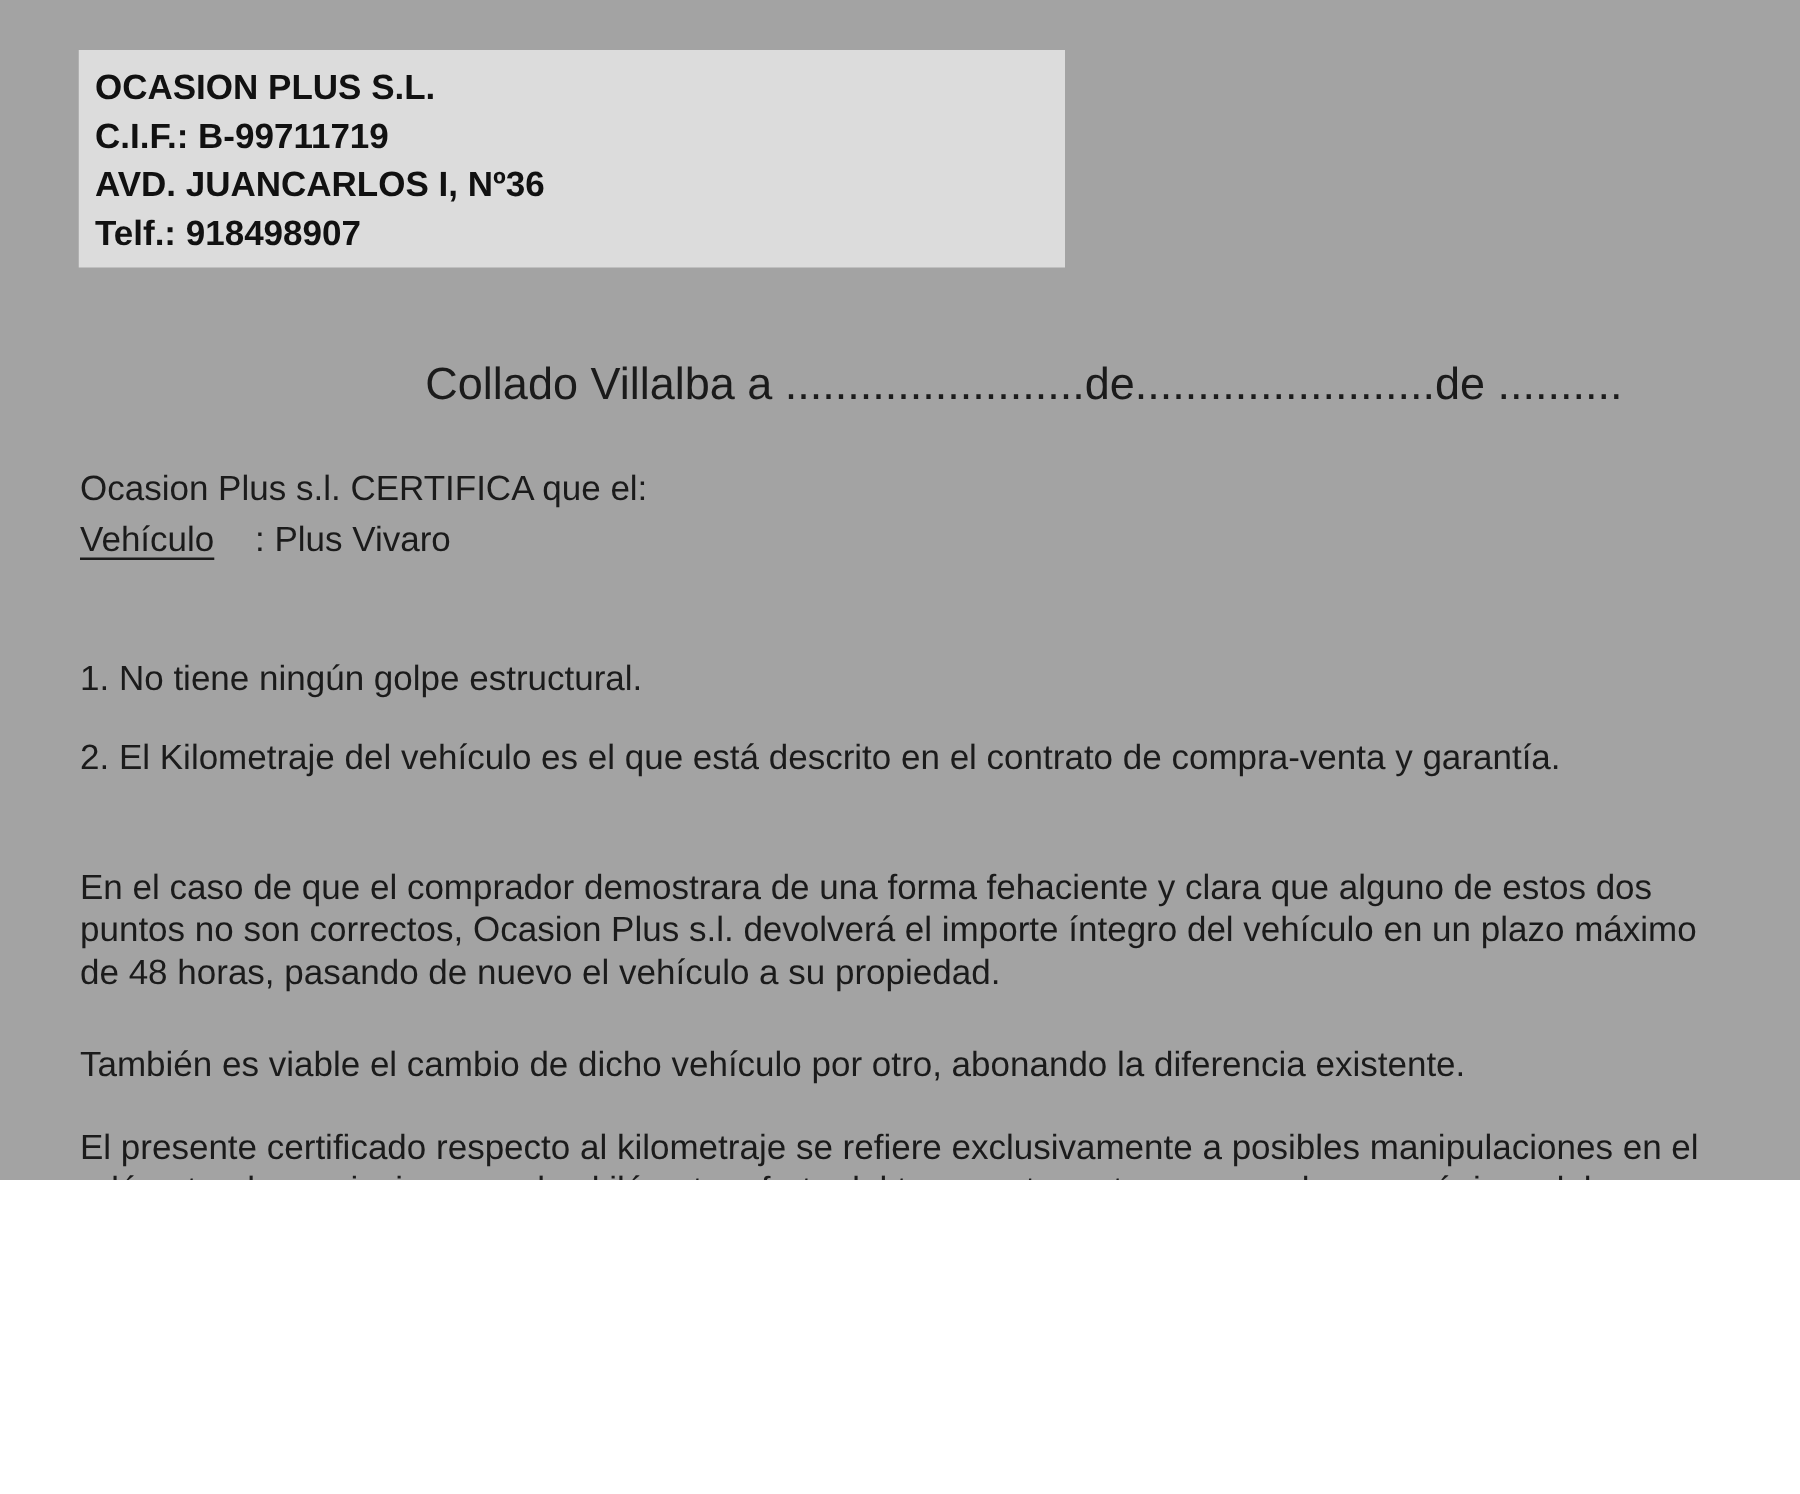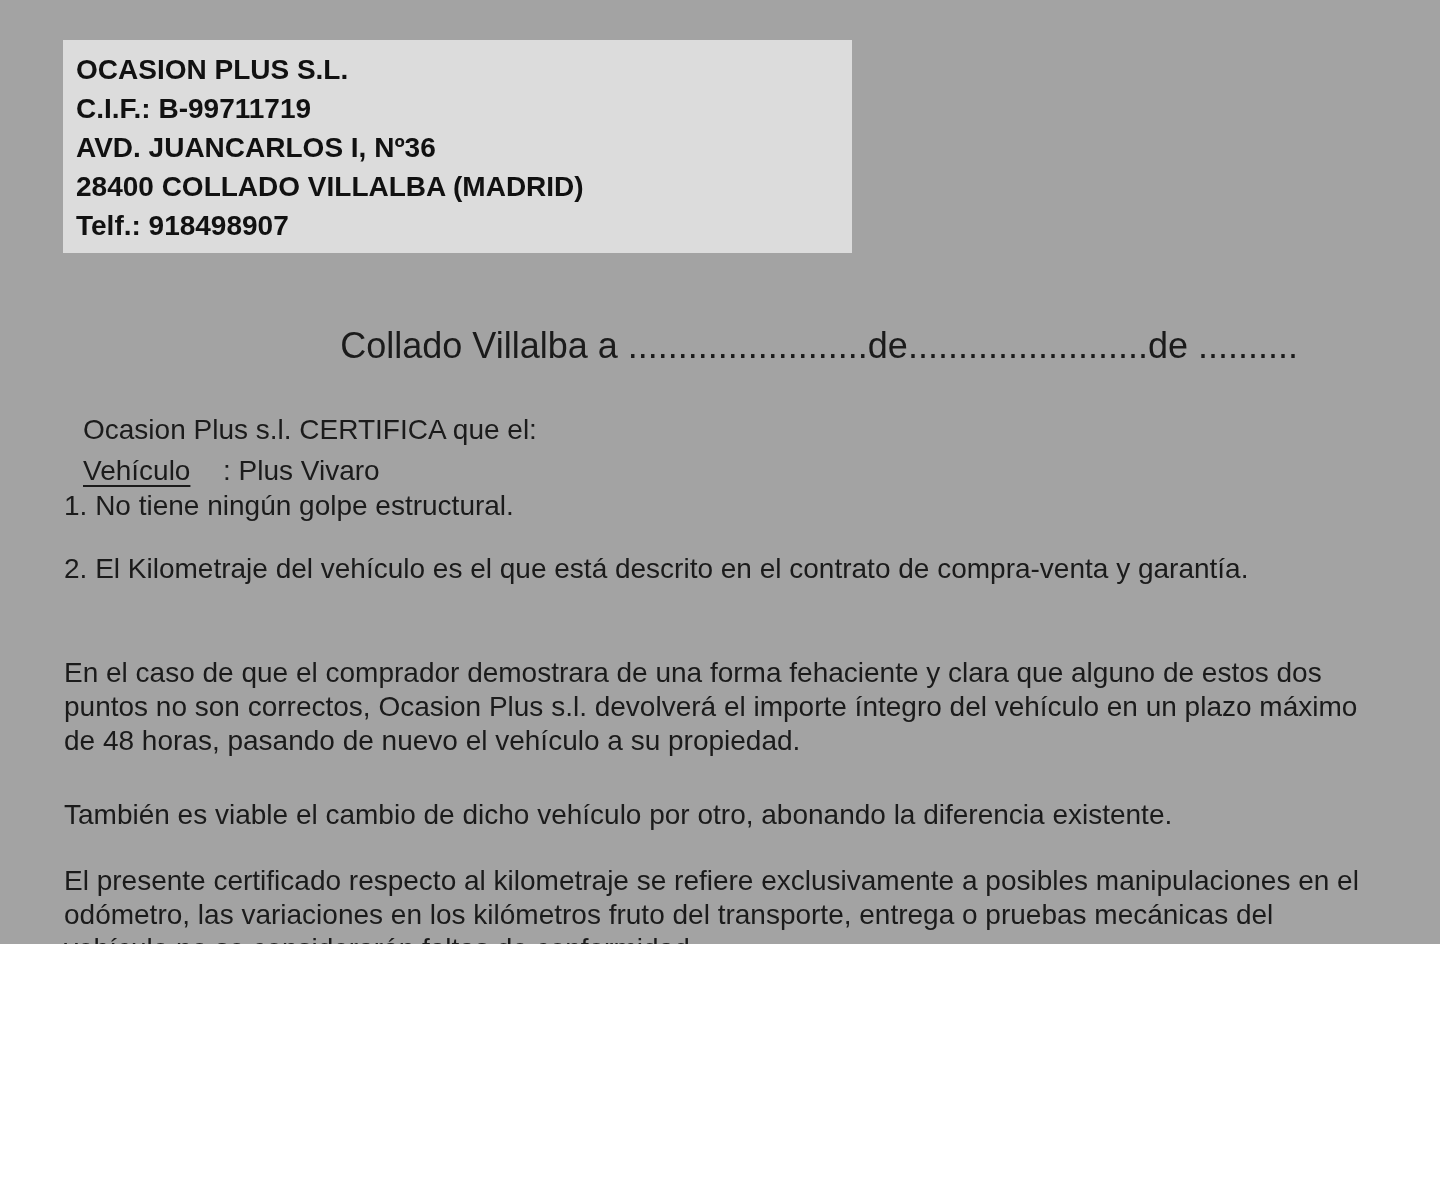--- a/index.html
+++ b/index.html
@@ -35,54 +35,52 @@
     font-size: 36px;
     line-height: 30px;
     text-align: right;
     padding-right: 72px;
     white-space: nowrap;
   }
   .certify-block {
     margin-top: 48px;
     font-size: 28px;
     line-height: 41px;
-    margin-left: 19px;
   }
   .field-label {
     display: inline-block;
     width: 140px;
     text-decoration: underline;
     text-underline-offset: 5px;
   }
   .numbered-item {
     font-size: 28px;
     line-height: 30px;
   }
-  .numbered-item.first { }
+  .numbered-item.first { margin-top: 76px; }
   .numbered-item.second { margin-top: 33px; }
   .para {
     margin: 0;
     font-size: 28px;
     line-height: 34px;
   }
   .para.p1 { margin-top: 72px; }
   .para.p2 { margin-top: 40px; }
   .para.p3 { margin-top: 36px; }
   .para.p4 { margin-top: 32px; }
 </style>
 </head>
 <body>
 
 <div class="page">
 
   <div class="company-box">
     <div class="company-line">OCASION PLUS S.L.</div>
     <div class="company-line">C.I.F.: B-99711719</div>
     <div class="company-line">AVD. JUANCARLOS I, Nº36</div>
-    <div class="company-line">28400 COLLADO VILLALBA (MADRID)</div>
     <div class="company-line">Telf.: 918498907</div>
   </div>
 
   <div class="content">
 
     <div class="date-line">Collado Villalba a ........................de........................de ..........</div>
 
     <div class="certify-block">
       <div>Ocasion Plus s.l. CERTIFICA que el:</div>
       <div>

